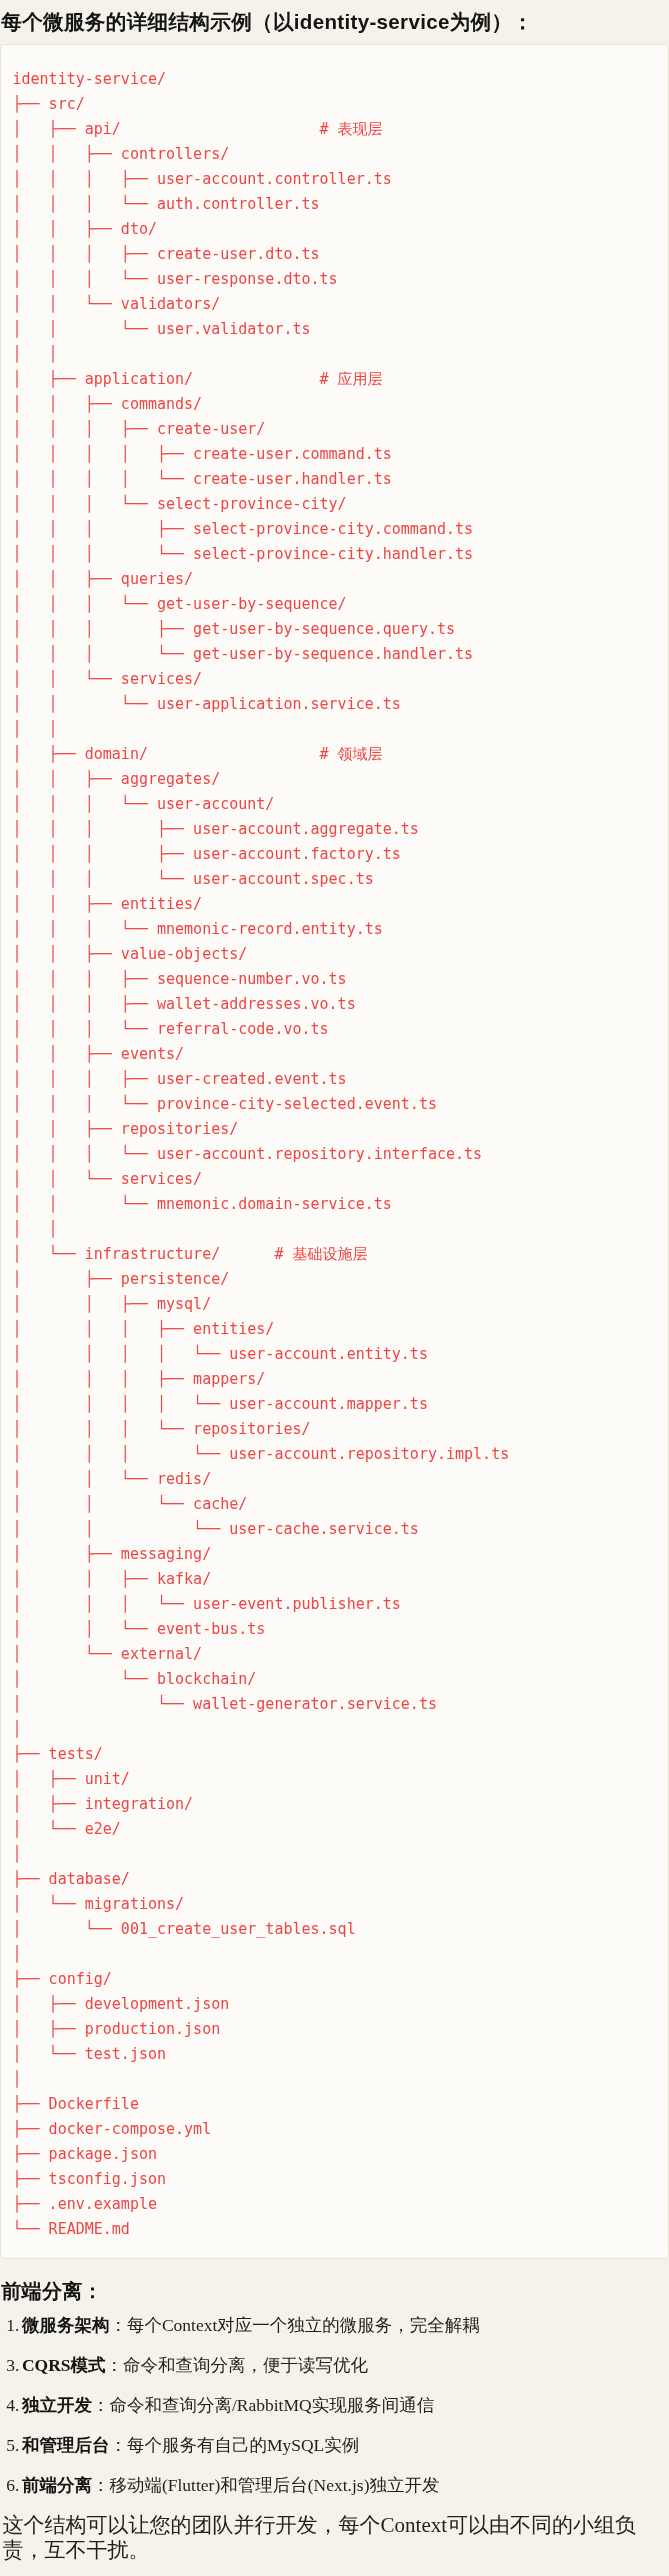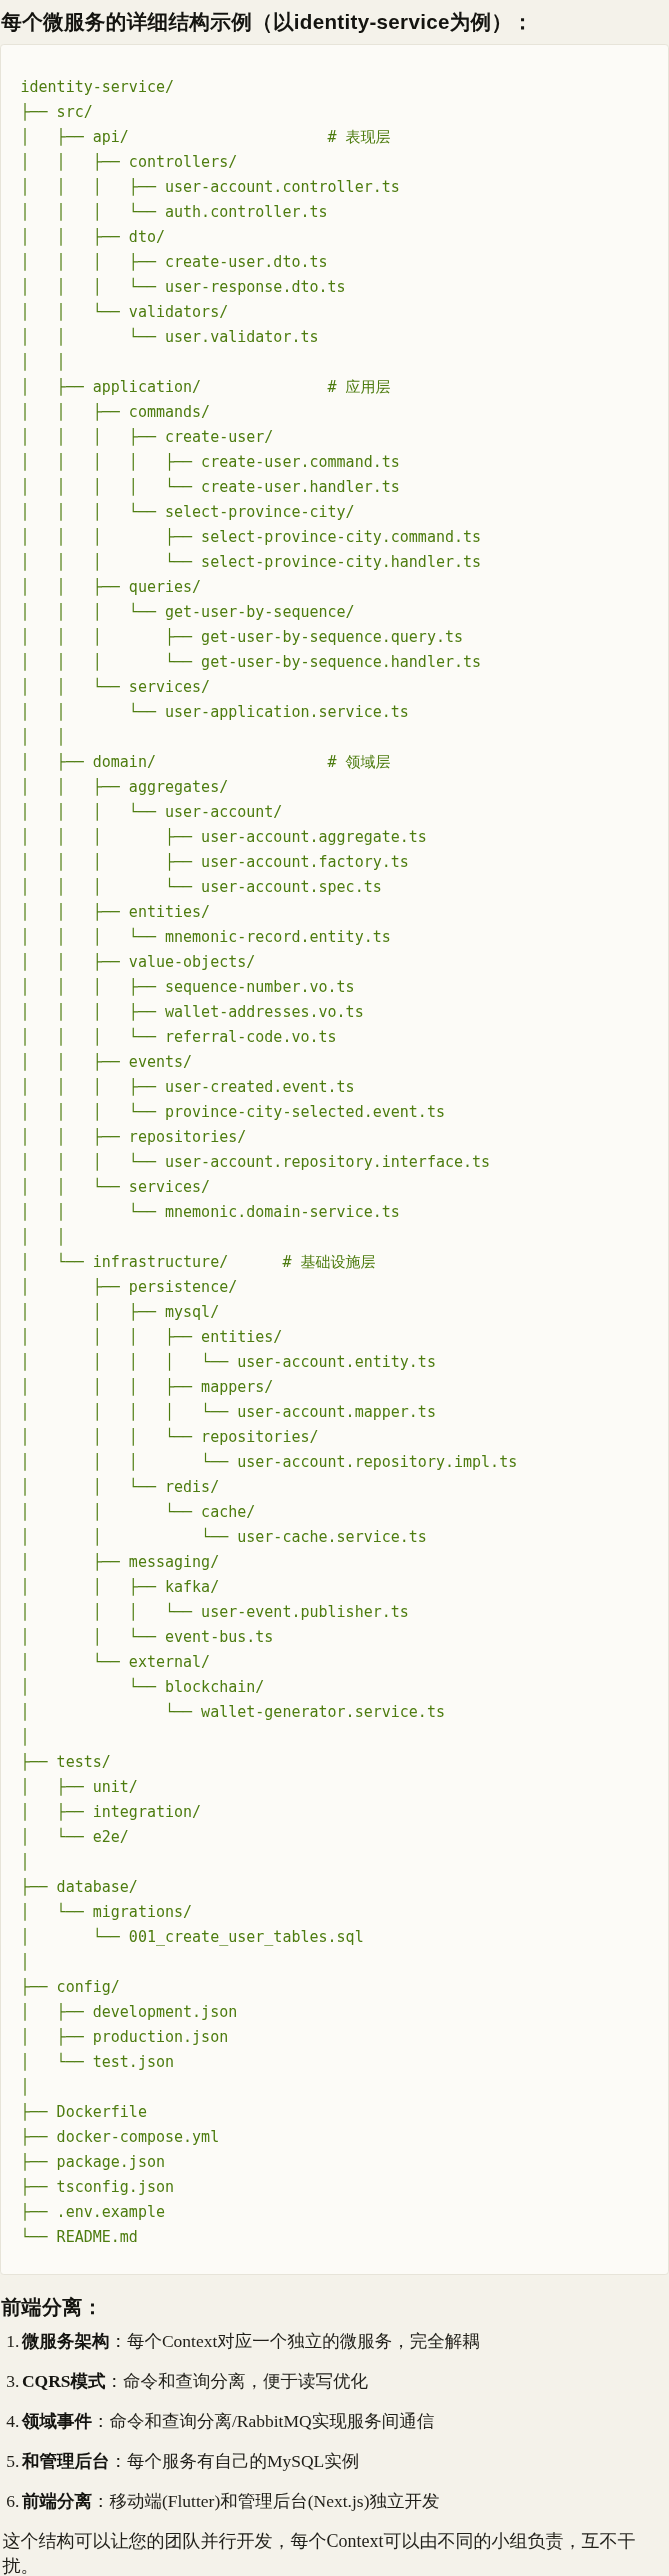--- a/index.html
+++ b/index.html
@@ -31,25 +31,25 @@
   .code-wrap {
     background: #fcfbf7;
     border: 0.6px solid #e7e4d9;
     border-radius: 3.8px;
     margin: 9.4px 0 0 0;
     padding: 17.5px 6.3px 12.5px 7.5px;
     box-sizing: border-box;
     overflow: hidden;
   }
   pre.tree {
-    margin: 12px;
+    margin: 4px;
     font-family: "DejaVu Sans Mono", "Liberation Mono", monospace;
     font-size: 15px;
     line-height: 25px;
-    color: #4d7c0f;
+    color: #ef4444;
     white-space: pre;
   }
   .notes {
     padding: 0 5px 0 1.3px;
   }
   .notes-heading {
     margin: 19px 0 8.8px 0;
     font-family: "Liberation Sans", "DejaVu Sans", sans-serif;
     font-weight: 700;
     font-size: 20px;
@@ -73,21 +73,21 @@
     margin-right: 2.5px;
   }
   .note-label {
     font-weight: 700;
     color: #141410;
     text-align: right;
   }
   .notes-footer {
     margin: 6.3px 0 0 0;
     padding: 0 1.3px;
-    font-size: 18px;
+    font-size: 21px;
     line-height: 25px;
     color: #201f19;
   }
 </style>
 </head>
 <body>
 
 <div class="page">
 
   <h1 class="title">每个微服务的详细结构示例（以identity-service为例）：</h1>
@@ -181,21 +181,21 @@
 ├── .env.example
 └── README.md</pre>
   </div>
 
   <div class="notes">
     <h2 class="notes-heading">前端分离：</h2>
 
     <ol class="notes-list">
       <li><span class="note-number">1.</span><span class="note-label">微服务架构</span><span class="note-text">：每个Context对应一个独立的微服务，完全解耦</span></li>
       <li><span class="note-number">3.</span><span class="note-label">CQRS模式</span><span class="note-text">：命令和查询分离，便于读写优化</span></li>
-      <li><span class="note-number">4.</span><span class="note-label">领域事件</span><span class="note-text">：命令和查询分离/RabbitMQ实现服务间通信</span></li>
+      <li><span class="note-number">4.</span><span class="note-label">独立开发</span><span class="note-text">：命令和查询分离/RabbitMQ实现服务间通信</span></li>
       <li><span class="note-number">5.</span><span class="note-label">和管理后台</span><span class="note-text">：每个服务有自己的MySQL实例</span></li>
       <li><span class="note-number">6.</span><span class="note-label">前端分离</span><span class="note-text">：移动端(Flutter)和管理后台(Next.js)独立开发</span></li>
     </ol>
 
     <p class="notes-footer">这个结构可以让您的团队并行开发，每个Context可以由不同的小组负责，互不干扰。</p>
   </div>
 
 </div>
 
 

